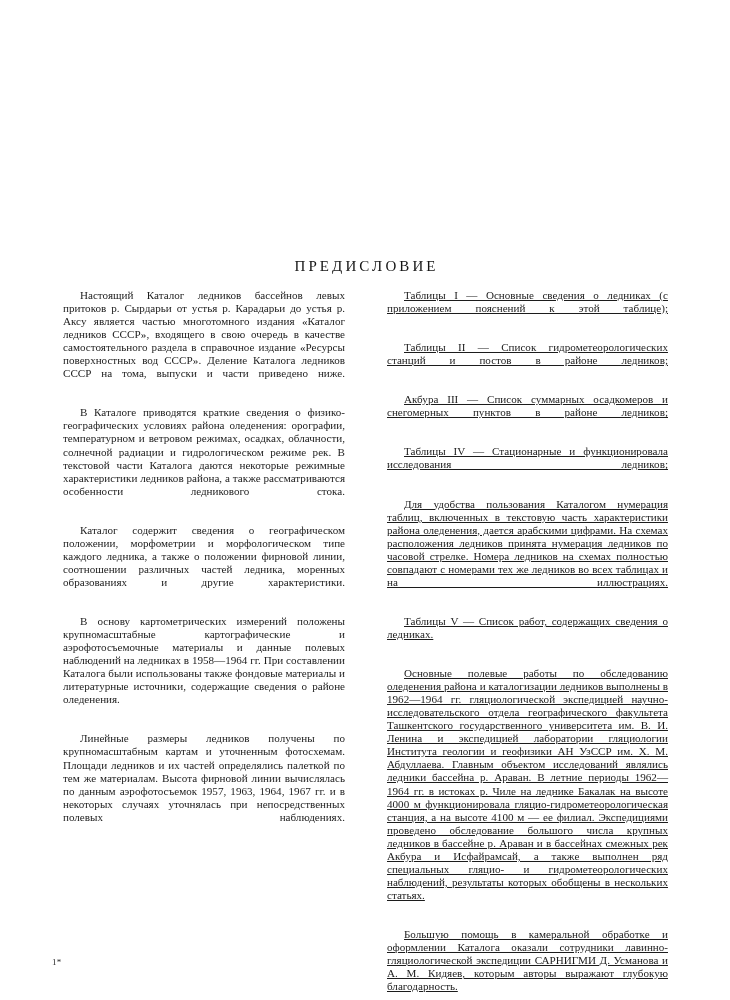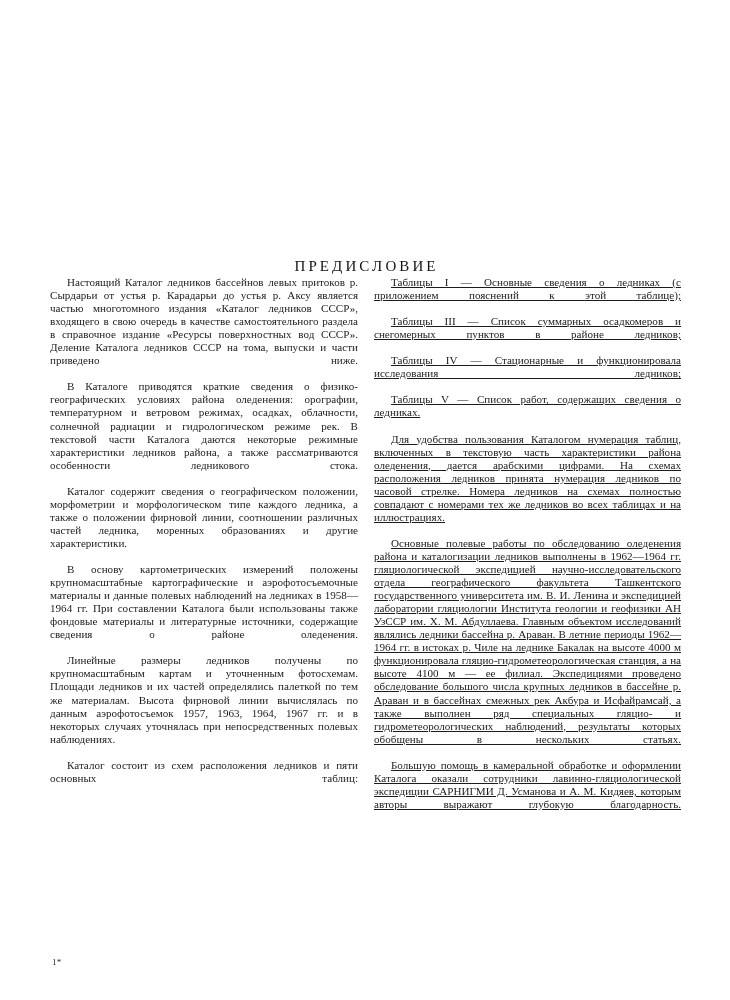--- a/index.html
+++ b/index.html
@@ -58,21 +58,21 @@
     width: 308px;
   }
 
   #column-right {
     left: 374px;
     width: 307px;
     text-decoration: underline;
   }
 
   .para {
-    margin: 0;
+    margin: 13px;
     text-indent: 17px;
     text-align: justify;
   }
 
   
   .para:after {
     content: "";
     display: inline-block;
     width: 100%;
   }
@@ -95,29 +95,29 @@
   <h1 id="page-title">ПРЕДИСЛОВИЕ</h1>
 
   <div id="columns">
 
     <div class="column" id="column-left">
       <p class="para">Настоящий Каталог ледников бассейнов левых притоков р. Сырдарьи от устья р. Карадарьи до устья р. Аксу является частью многотомного издания «Каталог ледников СССР», входящего в свою очередь в качестве самостоятельного раздела в справочное издание «Ресурсы поверхностных вод СССР». Деление Каталога ледников СССР на тома, выпуски и части приведено ниже.</p>
       <p class="para">В Каталоге приводятся краткие сведения о физико-географических условиях района оледенения: орографии, температурном и ветровом режимах, осадках, облачности, солнечной радиации и гидрологическом режиме рек. В текстовой части Каталога даются некоторые режимные характеристики ледников района, а также рассматриваются особенности ледникового стока.</p>
       <p class="para">Каталог содержит сведения о географическом положении, морфометрии и морфологическом типе каждого ледника, а также о положении фирновой линии, соотношении различных частей ледника, моренных образованиях и другие характеристики.</p>
       <p class="para">В основу картометрических измерений положены крупномасштабные картографические и аэрофотосъемочные материалы и данные полевых наблюдений на ледниках в 1958—1964 гг. При составлении Каталога были использованы также фондовые материалы и литературные источники, содержащие сведения о районе оледенения.</p>
       <p class="para">Линейные размеры ледников получены по крупномасштабным картам и уточненным фотосхемам. Площади ледников и их частей определялись палеткой по тем же материалам. Высота фирновой линии вычислялась по данным аэрофотосъемок 1957, 1963, 1964, 1967 гг. и в некоторых случаях уточнялась при непосредственных полевых наблюдениях.</p>
-      <p class="para">Каталог состоит из схем расположения ледников и пяти основных таблиц:</p>
     </div>
 
     <div class="column" id="column-right">
       <p class="para">Таблицы I — Основные сведения о ледниках (с приложением пояснений к этой таблице);</p>
-      <p class="para">Таблицы III — Список суммарных осадкомеров и снегомерных пунктов в районе ледников;</p>
+      <p class="para">Таблицы II — Список гидрометеорологических станций и постов в районе ледников;</p>
+      <p class="para">Акбура III — Список суммарных осадкомеров и снегомерных пунктов в районе ледников;</p>
       <p class="para">Таблицы IV — Стационарные и функционировала исследования ледников;</p>
+      <p class="para">Для удобства пользования Каталогом нумерация таблиц, включенных в текстовую часть характеристики района оледенения, дается арабскими цифрами. На схемах расположения ледников принята нумерация ледников по часовой стрелке. Номера ледников на схемах полностью совпадают с номерами тех же ледников во всех таблицах и на иллюстрациях.</p>
       <p class="para">Таблицы V — Список работ, содержащих сведения о ледниках.</p>
-      <p class="para">Для удобства пользования Каталогом нумерация таблиц, включенных в текстовую часть характеристики района оледенения, дается арабскими цифрами. На схемах расположения ледников принята нумерация ледников по часовой стрелке. Номера ледников на схемах полностью совпадают с номерами тех же ледников во всех таблицах и на иллюстрациях.</p>
       <p class="para">Основные полевые работы по обследованию оледенения района и каталогизации ледников выполнены в 1962—1964 гг. гляциологической экспедицией научно-исследовательского отдела географического факультета Ташкентского государственного университета им. В. И. Ленина и экспедицией лаборатории гляциологии Института геологии и геофизики АН УзССР им. Х. М. Абдуллаева. Главным объектом исследований являлись ледники бассейна р. Араван. В летние периоды 1962—1964 гг. в истоках р. Чиле на леднике Бакалак на высоте 4000 м функционировала гляцио-гидрометеорологическая станция, а на высоте 4100 м — ее филиал. Экспедициями проведено обследование большого числа крупных ледников в бассейне р. Араван и в бассейнах смежных рек Акбура и Исфайрамсай, а также выполнен ряд специальных гляцио- и гидрометеорологических наблюдений, результаты которых обобщены в нескольких статьях.</p>
       <p class="para">Большую помощь в камеральной обработке и оформлении Каталога оказали сотрудники лавинно-гляциологической экспедиции САРНИГМИ Д. Усманова и А. М. Кидяев, которым авторы выражают глубокую благодарность.</p>
     </div>
 
   </div>
 
   <div id="signature-mark">1*</div>
 
 </div>
 

